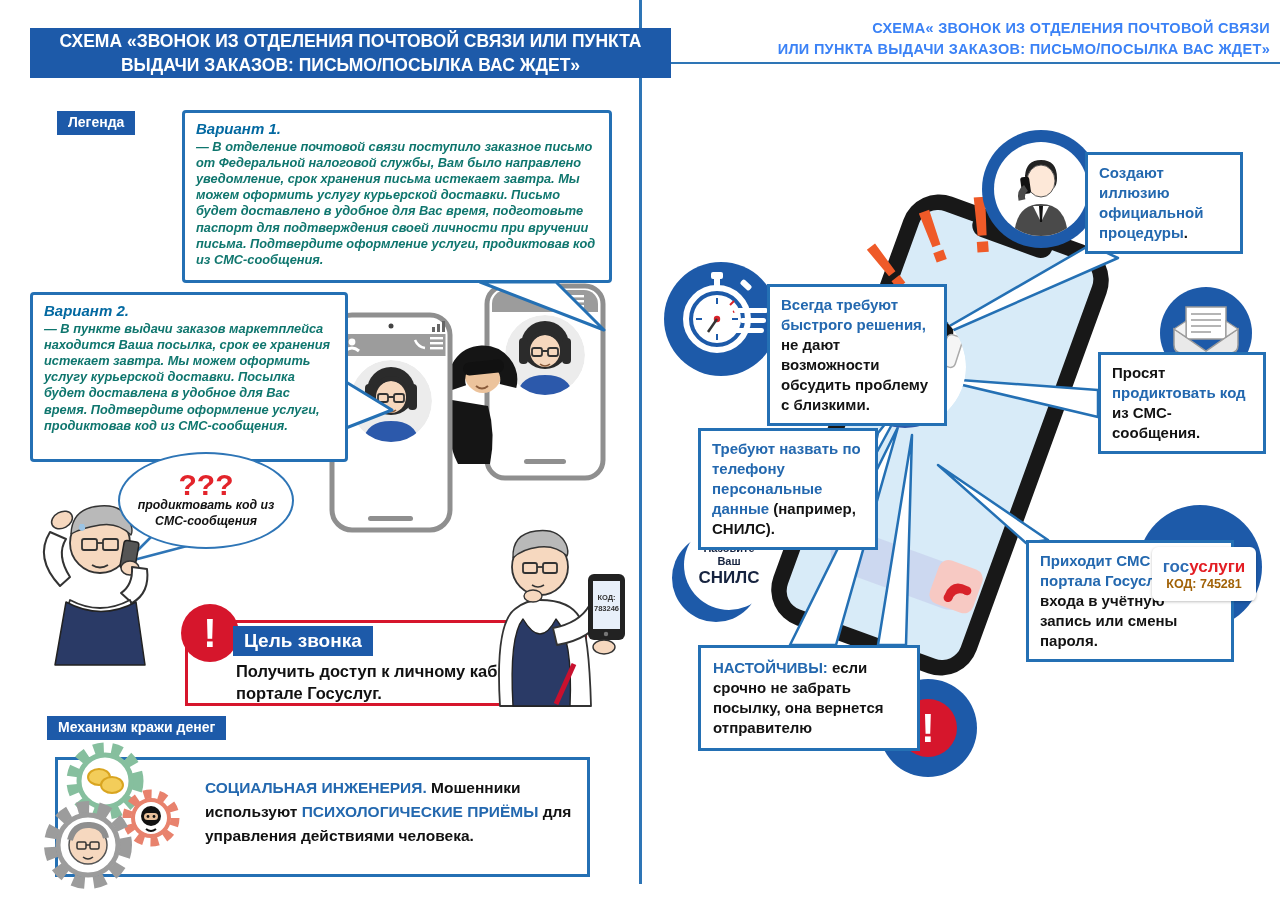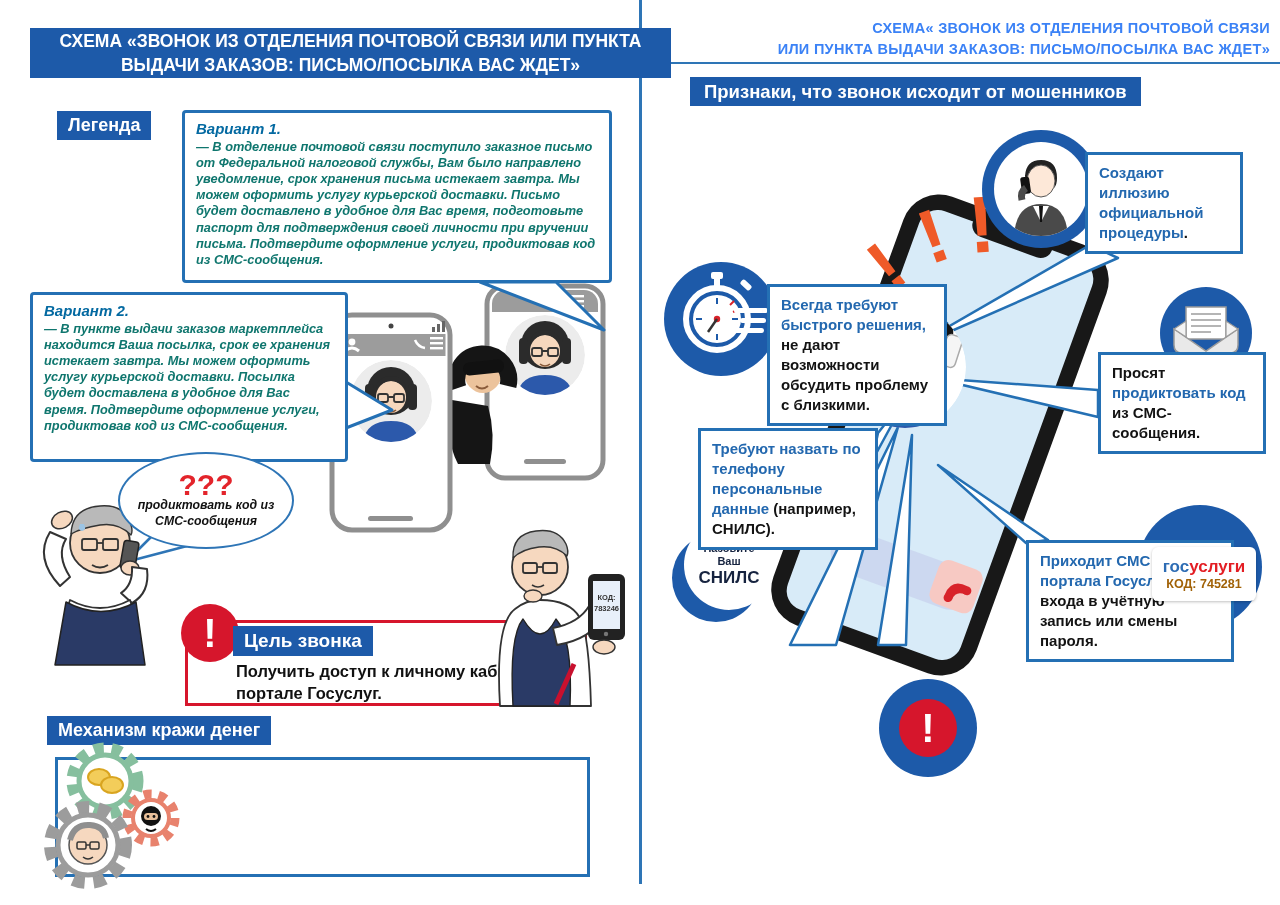--- a/index.html
+++ b/index.html
@@ -1,19 +1,19 @@
 <!DOCTYPE html>
 <html><head>
 <meta charset="utf-8">
 <style>
   html,body{margin:0;padding:0;background:#fff;}
   .page{position:relative;width:1280px;height:905px;background:#fff;overflow:hidden;
         font-family:"Liberation Sans",sans-serif;color:#111;}
   .abs{position:absolute;}
-  .tag{background:#1d5aa9;color:#fff;font-weight:bold;font-size:18px;padding:3px 11px;line-height:1.25;}
+  .tag{background:#1d5aa9;color:#fff;font-weight:bold;font-size:14px;padding:3px 11px;line-height:1.25;}
   .cbox{background:#fff;border:3px solid #2470b4;box-sizing:border-box;}
   .blue{color:#2368af;}
   .title-box{left:30px;top:28px;width:641px;height:50px;background:#1d5aa9;color:#fff;
              font-weight:bold;font-size:17.5px;line-height:1.4;display:flex;align-items:center;
              justify-content:center;text-align:center;padding:0 8px;box-sizing:border-box;z-index:6;}
   .v-box{border-radius:4px;padding:7px 11px;font-style:italic;z-index:5;}
   .v1{left:182px;top:110px;width:430px;height:173px;}
   .v2{left:30px;top:292px;width:318px;height:170px;}
   .v-title{color:#0369a1;font-weight:bold;font-size:15px;margin-bottom:2px;}
   .v-body{font-size:12.8px;line-height:1.26;color:#0f766e;font-weight:bold;}
@@ -191,20 +191,21 @@
 
   <div class="abs goal-box"></div>
   <div class="abs red-circle">
       <span>!</span>
     </div>
   <div class="abs tag goal-label">Цель звонка</div>
   <div class="abs goal-text">Получить доступ к личному кабинету на портале Госуслуг.</div>
 
   <div class="abs tag mech-label">Механизм кражи денег</div>
   <div class="abs cbox social-box"></div>
+  <div class="abs social-text"><span class="blue">СОЦИАЛЬНАЯ ИНЖЕНЕРИЯ.</span><span>  Мошенники используют </span><span class="blue">ПСИХОЛОГИЧЕСКИЕ ПРИЁМЫ</span><span> для управления действиями человека.</span></div>
 
   <svg class="abs art-over" style="left:0;top:0;" width="640" height="905" viewBox="0 0 640 905">
 
     <g stroke-linejoin="round">
       <path d="M500 706 q-5 -82 15 -97 q11 -9 25 -9 q30 0 40 18 q9 15 11 88 z" fill="#fff" stroke="#333" stroke-width="1.8"></path>
       <path d="M513 706 q-4 -70 10 -87 q9 15 17 15 q8 0 16 -15 q17 19 14 87 z" fill="#2a3a66" stroke="#222" stroke-width="1.4"></path>
       <line x1="556" y1="704" x2="574" y2="664" stroke="#c8102e" stroke-width="5"></line>
       <circle cx="540" cy="567" r="28" fill="#f6d8bf" stroke="#333" stroke-width="1.8"></circle>
       <path d="M513 558 q-1 -24 23 -27 q22 -3 30 13 q3 7 1 12 q-11 -11 -28 -9 q-17 2 -26 11z" fill="#b9b9b9" stroke="#333" stroke-width="1.4"></path>
       <rect x="523" y="563" width="14" height="10" rx="2" fill="none" stroke="#333" stroke-width="1.8"></rect>
@@ -250,21 +251,20 @@
     </g>
   </svg>
 
   <div class="abs divider"></div>
 
   <div class="abs r-title">
     <div>СХЕМА« ЗВОНОК ИЗ ОТДЕЛЕНИЯ ПОЧТОВОЙ СВЯЗИ</div>
     <div>ИЛИ ПУНКТА ВЫДАЧИ ЗАКАЗОВ: ПИСЬМО/ПОСЫЛКА ВАС ЖДЕТ»</div>
   </div>
   <div class="abs r-rule"></div>
-  <div class="abs tag r-bar">Признаки, что звонок исходит от мошенников</div>
 
   <svg class="abs art-right" width="640" height="810" viewBox="0 0 640 810">
 
     <g transform="translate(300,340) rotate(20)">
       <rect x="-108" y="-228" width="216" height="456" rx="38" fill="#181818"></rect>
       <rect x="-92" y="-212" width="184" height="424" rx="20" fill="#d8ebf8"></rect>
       <rect x="-42" y="-224" width="84" height="24" rx="12" fill="#181818"></rect>
       <rect x="-64" y="118" width="148" height="44" rx="22" fill="#c9d3ee" opacity="0.8"></rect>
       <rect x="44" y="114" width="46" height="46" rx="10" fill="#f7c9c3"></rect>
       <g transform="translate(67,139) rotate(-40)">
@@ -396,14 +396,15 @@
   <div class="r-callout c-official"><span class="blue">Создают иллюзию официальной процедуры</span><span>.</span></div>
 
   <div class="r-callout c-fast"><span class="blue">Всегда требуют быстрого решения,</span><span> не дают возможности обсудить проблему с близкими.</span></div>
 
   <div class="r-callout c-sms"><span>Просят </span><span class="blue">продиктовать код</span><span> из СМС-сообщения.</span></div>
 
   <div class="r-callout c-personal"><span class="blue">Требуют назвать по телефону персональные данные </span><span>(например, СНИЛС).</span></div>
 
   <div class="r-callout c-gos"><span class="blue">Приходит СМС с портала Госуслуг </span><span>для входа в учётную запись или смены пароля.</span></div>
 
+  <div class="r-callout c-persistent"><span class="blue">НАСТОЙЧИВЫ:</span><span> если срочно не забрать посылку, она вернется отправителю</span></div>
 
 </div>
 
 </body></html>

